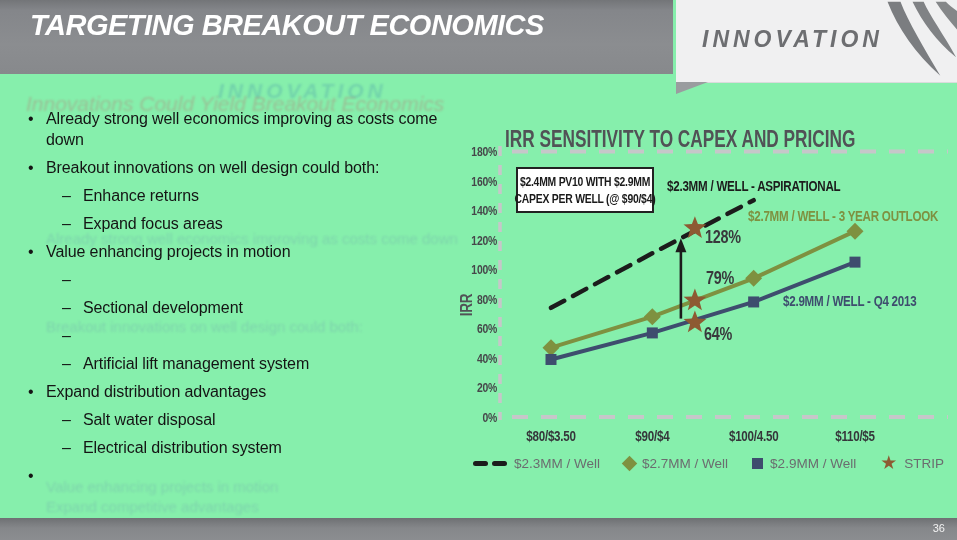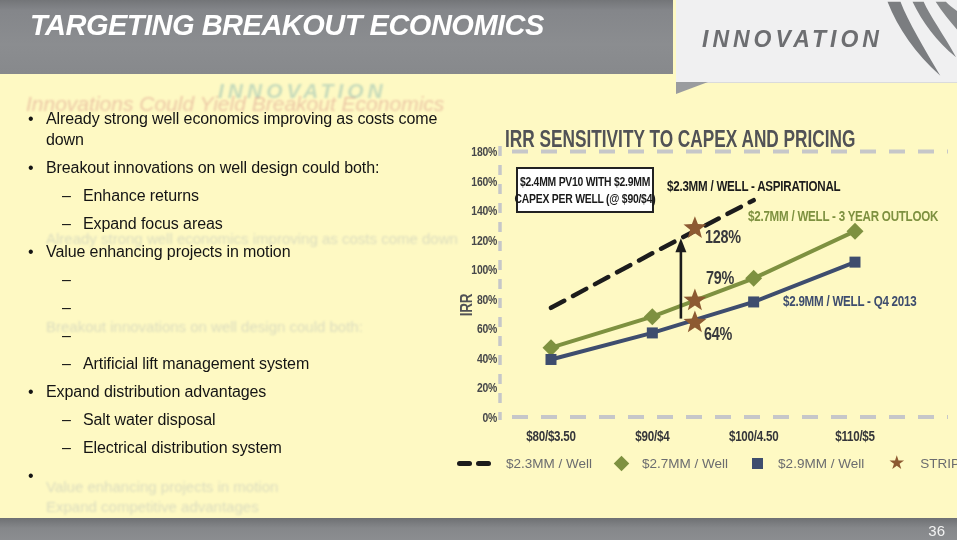--- a/index.html
+++ b/index.html
@@ -1,17 +1,17 @@
 <!DOCTYPE html>
 <html><head>
 <meta charset="utf-8">
 <style>
   html,body{margin:0;padding:0;background:#ffffff;}
   #slide{
-    position:relative;width:957px;height:540px;overflow:hidden;background:#fef9c3;
+    position:relative;width:957px;height:540px;overflow:hidden;background:#86efac;
     font-family:"Liberation Sans",sans-serif;
   }
   
   #header-bar{
     position:absolute;left:0;top:0;width:673px;height:74px;
     background:linear-gradient(180deg,#737578 0%,#84868a 14%,#8b8d90 60%,#87898c 100%);
   }
   #slide-title{
     position:absolute;left:30px;top:9px;color:#ffffff;
     font-size:29px;font-weight:bold;font-style:italic;letter-spacing:-0.5px;white-space:nowrap;
@@ -53,33 +53,33 @@
     white-space:nowrap;transform:scaleX(.75);transform-origin:left center;letter-spacing:0;
   }
   #chart-svg{position:absolute;left:0;top:0;}
   .ct{font-family:"Liberation Sans",sans-serif;font-weight:bold;letter-spacing:-0.3px;}
   
   #chart-legend{
     position:absolute;left:460px;top:450px;width:497px;height:26px;
     display:flex;align-items:center;justify-content:center;gap:24px;
     color:#6b6c6f;font-size:13.5px;
   }
-  .leg-item{display:flex;align-items:center;gap:15px;white-space:nowrap;}
+  .leg-item{display:flex;align-items:center;gap:7px;white-space:nowrap;}
   .leg-dash{display:flex;gap:4px;}
   .leg-dash i{display:block;width:15px;height:5px;background:#1c1c1c;border-radius:2.5px;}
   .leg-diamond{width:11px;height:11px;transform:rotate(45deg);}
   .leg-square{width:11px;height:11px;}
   .leg-star{font-size:19px;line-height:14px;}
   
   #footer-bar{
     position:absolute;left:0;bottom:0;width:957px;height:22px;
     background:linear-gradient(180deg,#6e7073 0%,#85878a 45%,#8b8d90 100%);
   }
   #page-number{
-    position:absolute;right:12px;top:4px;color:#f2f2f2;font-size:15px;
+    position:absolute;right:12px;top:4px;color:#f2f2f2;font-size:11px;
   }
 </style>
 </head>
 <body>
 
 <div id="slide">
 
   <div id="header-bar">
     <div id="slide-title">TARGETING BREAKOUT ECONOMICS</div>
   </div>
@@ -122,20 +122,21 @@
       </div>
       <div class="bullet">
         <span class="mk">•</span>
         <span>Value enhancing projects in motion</span>
       </div>
       <div class="bullet sub">
         <span class="mk">–</span>
       </div>
       <div class="bullet sub">
         <span class="mk">–</span>
+        <span>Sectional development</span>
       </div>
       <div class="bullet sub">
         <span class="mk">–</span>
       </div>
       <div class="bullet sub">
         <span class="mk">–</span>
         <span>Artificial lift management system</span>
       </div>
       <div class="bullet">
         <span class="mk">•</span>

